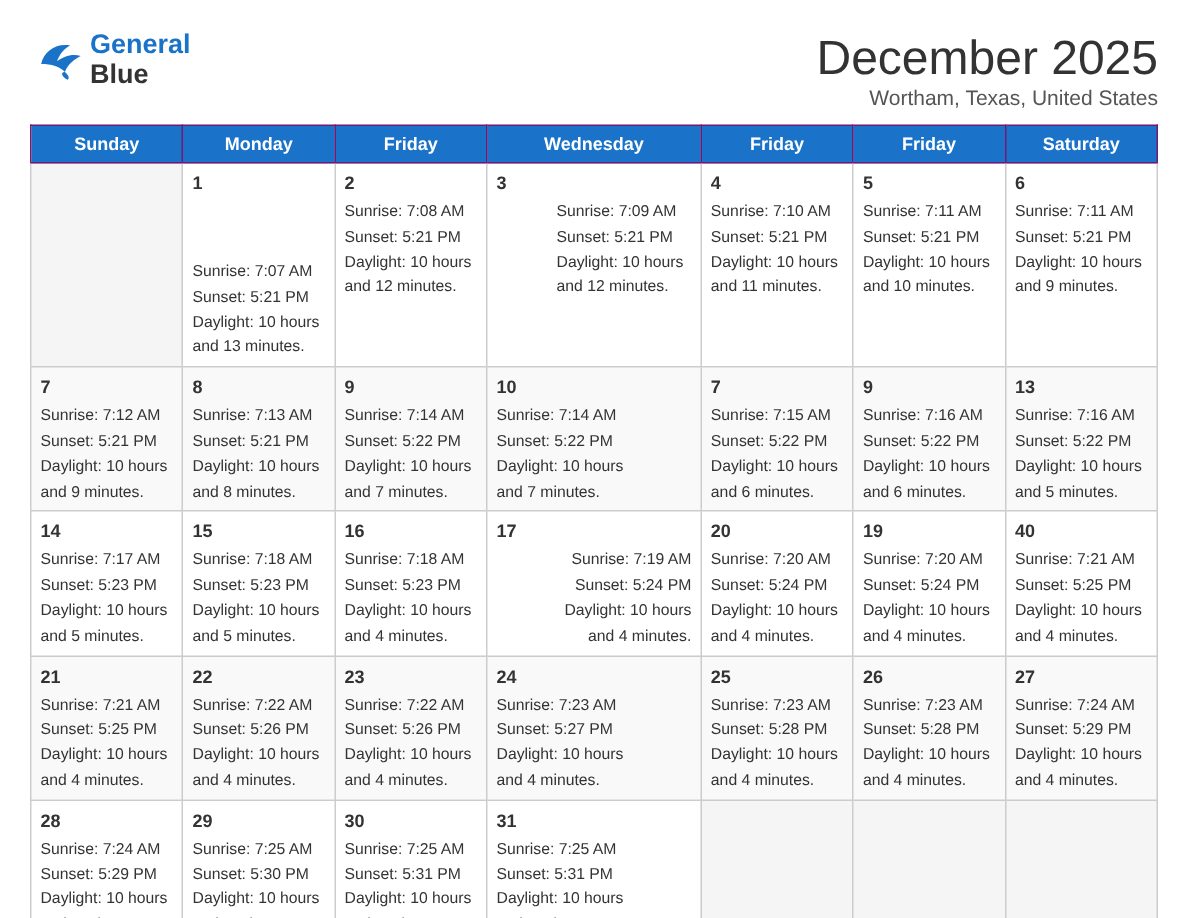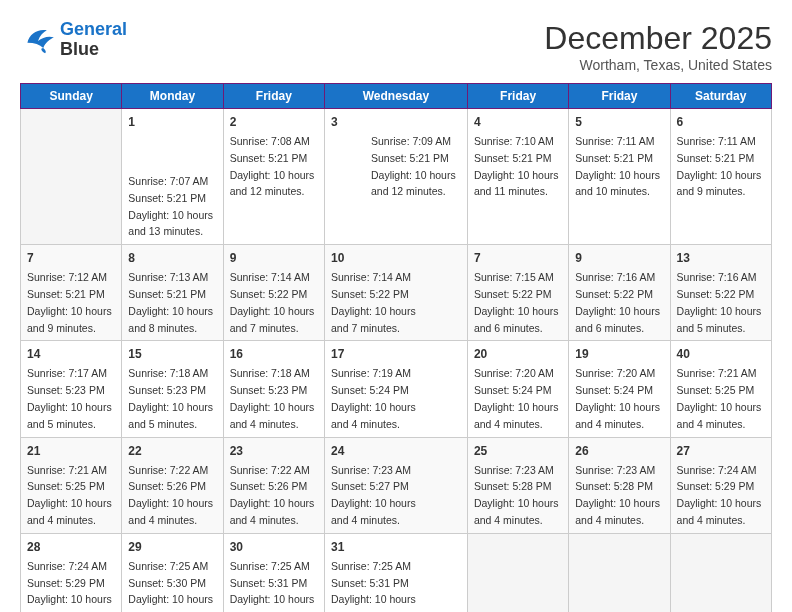--- a/index.html
+++ b/index.html
@@ -233,21 +233,21 @@
         </td>
         <td>
           <div class="day-num">16</div>
           <div class="day-info" style="white-space: pre-line;">Sunrise: 7:18 AM
 Sunset: 5:23 PM
 Daylight: 10 hours
 and 4 minutes.</div>
         </td>
         <td>
           <div class="day-num">17</div>
-          <div class="day-info" style="white-space: pre-line;">Sunrise: 7:19 AM
+          <div class="day-info" style="white-space: pre-line; text-align: right;">Sunrise: 7:19 AM
 Sunset: 5:24 PM
 Daylight: 10 hours
 and 4 minutes.</div>
         </td>
         <td>
           <div class="day-num">20</div>
           <div class="day-info" style="white-space: pre-line;">Sunrise: 7:20 AM
 Sunset: 5:24 PM
 Daylight: 10 hours
 and 4 minutes.</div>

